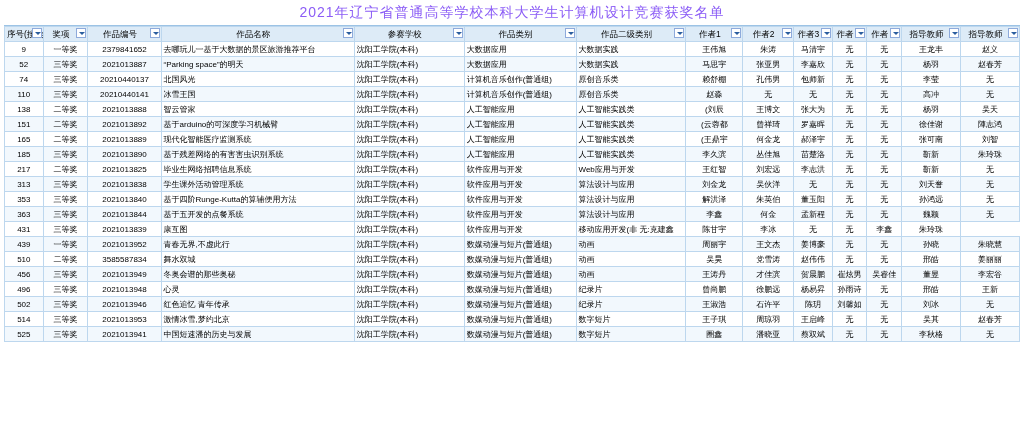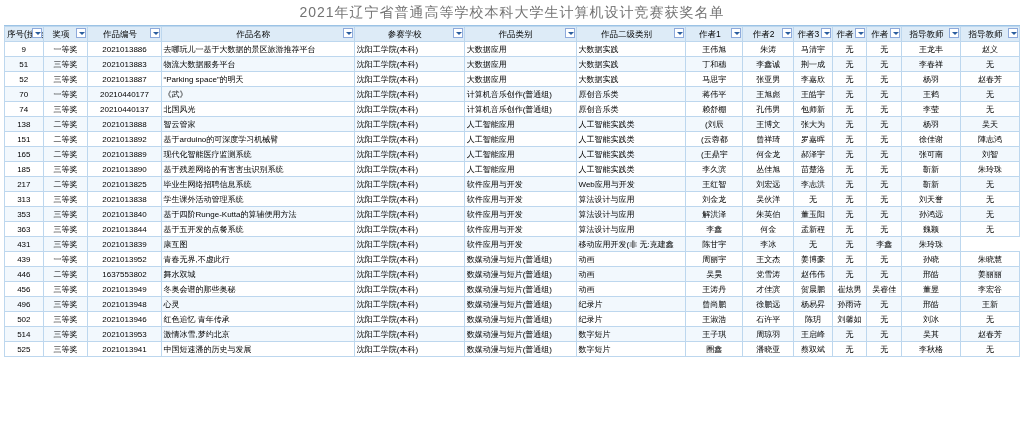--- a/index.html
+++ b/index.html
@@ -15,21 +15,21 @@
   }
   .sheet {
     width: 1024px;
     height: 421px;
     box-sizing: border-box;
     padding: 3px 4px 0 4px;
   }
   .title-row {
     text-align: center;
     font-size: 14px;
-    color: #737373;
+    color: #8b5cf6;
     font-weight: 400;
     letter-spacing: 1px;
     padding: 1px 0 3px 0;
     border-bottom: 1px solid #9cc3e5;
   }
   table.grid {
     border-collapse: collapse;
     table-layout: fixed;
     width: 1016px;
     font-size: 8px;
@@ -141,98 +141,82 @@
         <th><span class="hdr">作者</span><span class="filter-btn"></span></th>
         <th><span class="hdr">作者</span><span class="filter-btn"></span></th>
         <th><span class="hdr">指导教师</span><span class="filter-btn"></span></th>
         <th><span class="hdr">指导教师</span><span class="filter-btn"></span></th>
       </tr>
     </thead>
     <tbody id="table-body">
         <tr>
           <td>9</td>
           <td>一等奖</td>
-          <td>2021013886</td>
+          <td>2379841652</td>
           <td class="name-cell">去哪玩儿一基于大数据的景区旅游推荐平台</td>
           <td class="school-cell">沈阳工学院(本科)</td>
           <td class="cat1-cell">大数据应用</td>
           <td class="cat2-cell">大数据实践</td>
           <td>王伟旭</td>
           <td>朱涛</td>
           <td>马清宇</td>
           <td>无</td>
           <td>无</td>
           <td>王龙丰</td>
           <td>赵义</td>
         </tr>
         <tr>
-          <td>51</td>
-          <td>三等奖</td>
-          <td>2021013883</td>
-          <td class="name-cell">物流大数据服务平台</td>
-          <td class="school-cell">沈阳工学院(本科)</td>
-          <td class="cat1-cell">大数据应用</td>
-          <td class="cat2-cell">大数据实践</td>
-          <td>丁和穗</td>
-          <td>李鑫诚</td>
-          <td>荆一成</td>
-          <td>无</td>
-          <td>无</td>
-          <td>李春祥</td>
-          <td>无</td>
-        </tr>
-        <tr>
           <td>52</td>
           <td>三等奖</td>
           <td>2021013887</td>
           <td class="name-cell">“Parking space”的明天</td>
           <td class="school-cell">沈阳工学院(本科)</td>
           <td class="cat1-cell">大数据应用</td>
           <td class="cat2-cell">大数据实践</td>
           <td>马思宇</td>
           <td>张亚男</td>
           <td>李嘉欣</td>
           <td>无</td>
           <td>无</td>
           <td>杨羽</td>
           <td>赵春芳</td>
         </tr>
         <tr>
-          <td>70</td>
-          <td>一等奖</td>
-          <td>20210440177</td>
-          <td class="name-cell">《武》</td>
-          <td class="school-cell">沈阳工学院(本科)</td>
-          <td class="cat1-cell">计算机音乐创作(普通组)</td>
-          <td class="cat2-cell">原创音乐类</td>
-          <td>蒋伟平</td>
-          <td>王旭彪</td>
-          <td>王皓宇</td>
-          <td>无</td>
-          <td>无</td>
-          <td>王鹤</td>
-          <td>无</td>
-        </tr>
-        <tr>
           <td>74</td>
           <td>三等奖</td>
           <td>20210440137</td>
           <td class="name-cell">北国风光</td>
           <td class="school-cell">沈阳工学院(本科)</td>
           <td class="cat1-cell">计算机音乐创作(普通组)</td>
           <td class="cat2-cell">原创音乐类</td>
           <td>赖舒棚</td>
           <td>孔伟男</td>
           <td>包师新</td>
           <td>无</td>
           <td>无</td>
           <td>李莹</td>
           <td>无</td>
         </tr>
         <tr>
+          <td>110</td>
+          <td>三等奖</td>
+          <td>20210440141</td>
+          <td class="name-cell">冰雪王国</td>
+          <td class="school-cell">沈阳工学院(本科)</td>
+          <td class="cat1-cell">计算机音乐创作(普通组)</td>
+          <td class="cat2-cell">原创音乐类</td>
+          <td>赵淼</td>
+          <td>无</td>
+          <td>无</td>
+          <td>无</td>
+          <td>无</td>
+          <td>高冲</td>
+          <td>无</td>
+        </tr>
+        <tr>
           <td>138</td>
           <td>二等奖</td>
           <td>2021013888</td>
           <td class="name-cell">智云管家</td>
           <td class="school-cell">沈阳工学院(本科)</td>
           <td class="cat1-cell">人工智能应用</td>
           <td class="cat2-cell">人工智能实践类</td>
           <td>(刘辰</td>
           <td>王博文</td>
           <td>张大为</td>
@@ -378,23 +362,23 @@
           <td class="cat2-cell">动画</td>
           <td>周丽宇</td>
           <td>王文杰</td>
           <td>姜博豪</td>
           <td>无</td>
           <td>无</td>
           <td>孙晓</td>
           <td>朱晓慧</td>
         </tr>
         <tr>
-          <td>446</td>
+          <td>510</td>
           <td>二等奖</td>
-          <td>1637553802</td>
+          <td>3585587834</td>
           <td class="name-cell">舞水双城</td>
           <td class="school-cell">沈阳工学院(本科)</td>
           <td class="cat1-cell">数媒动漫与短片(普通组)</td>
           <td class="cat2-cell">动画</td>
           <td>吴昊</td>
           <td>党雪涛</td>
           <td>赵伟伟</td>
           <td>无</td>
           <td>无</td>
           <td>邢皓</td>

